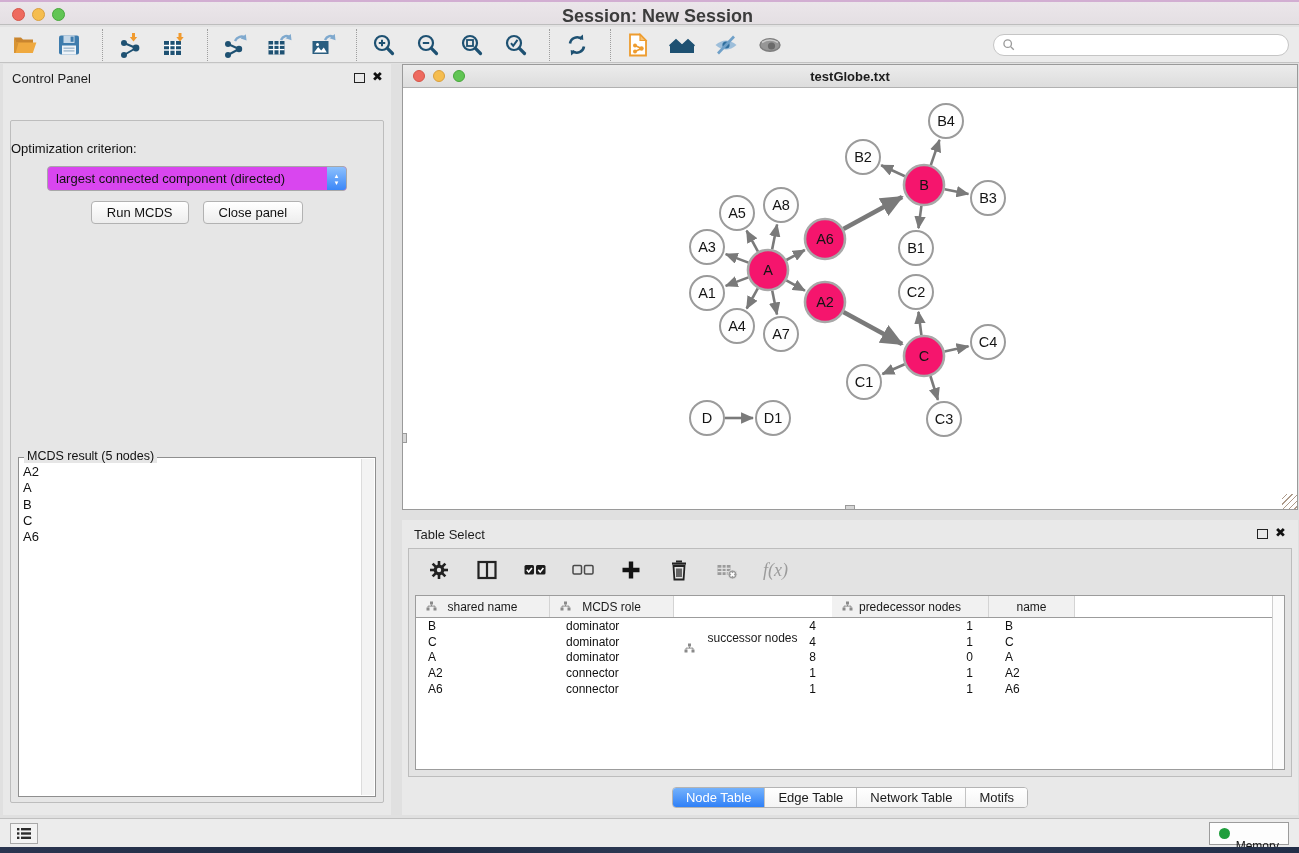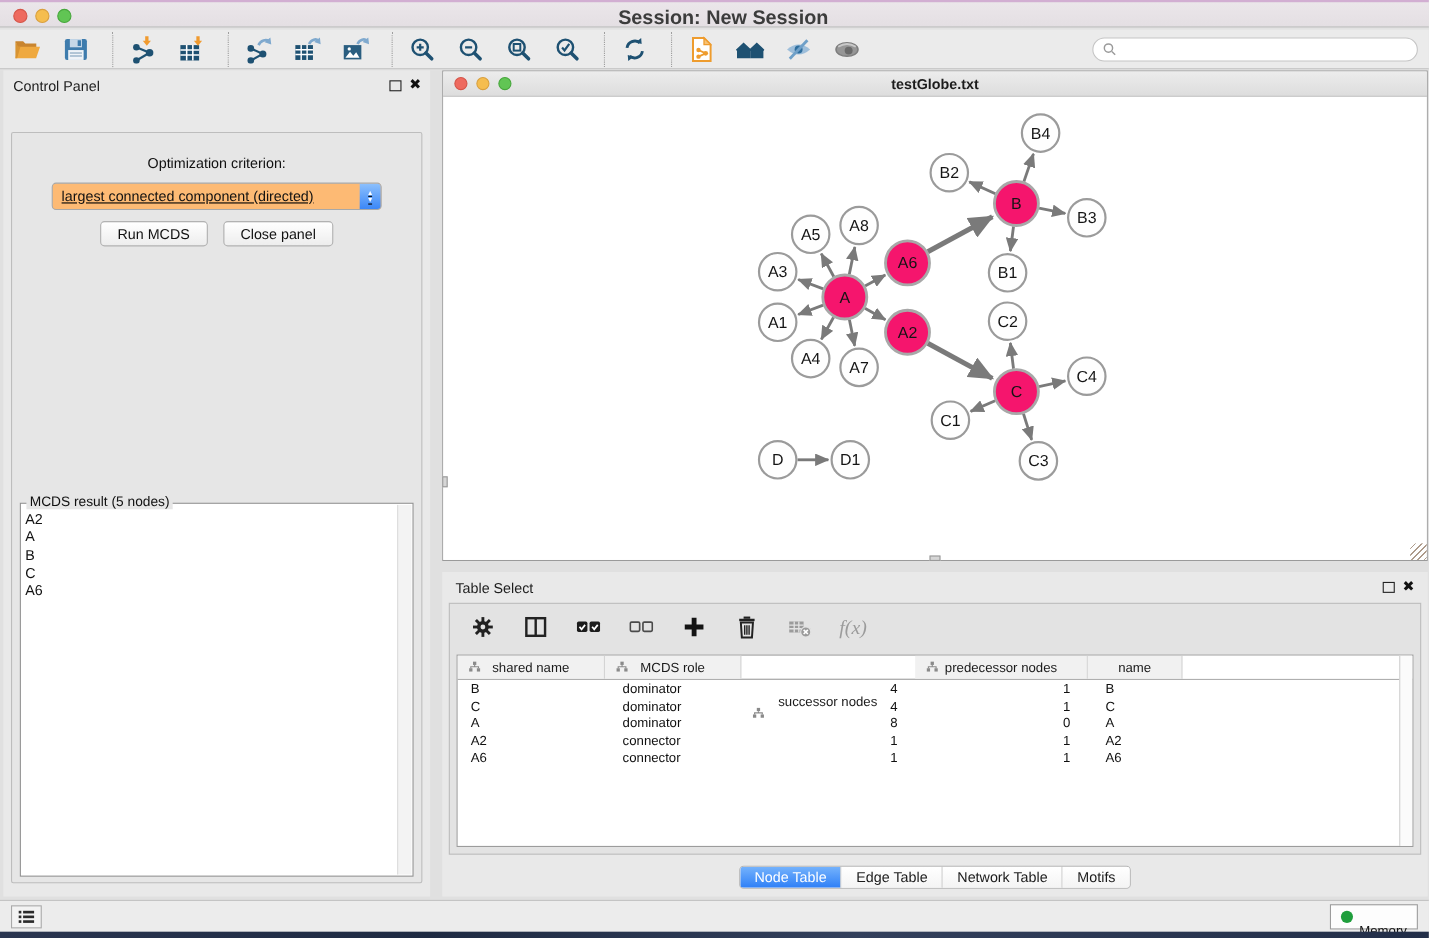--- a/index.html
+++ b/index.html
@@ -41,23 +41,23 @@
 
   .seg { display:flex; border:1px solid #b4b4b4; border-radius:4px; overflow:hidden; background:#fff; }
   .seg-item { padding:2px 13px; font-size:13px; color:#1a1a1a; border-right:1px solid #c3c3c3;
     background:linear-gradient(#ffffff,#f4f4f4); white-space:nowrap; }
   .seg-item:last-child { border-right:none; }
   .seg-item.active { background:linear-gradient(#74b2fc,#2f80f7); color:#fff; }
   .cp-tabs-row { position:absolute; top:31px; left:0; right:0; display:flex; justify-content:center; }
 
   .cp-box { position:absolute; left:7px; right:7px; top:56px; bottom:12px;
     border:1px solid #bdbdbd; border-radius:2px; background:#e6e6e6; }
-  .opt-label { margin-top:20px; text-align:center; font-size:13px; color:#111; }
+  .opt-label { margin-top:20px; font-size:13px; color:#111; }
   .selectbox { display:flex; align-items:center; height:25px; margin:10px 36px 0 36px;
-    border:1px solid #a8a8a8; border-radius:4px; background:#fdba74;text-decoration:underline; }
+    border:1px solid #a8a8a8; border-radius:4px; background:#d946ef; }
   .selectbox .val { flex:1; font-size:13px; color:#111; padding:0 8px; white-space:nowrap; overflow:hidden; }
   .stepper { width:19px; height:23px; border-radius:0 3px 3px 0;
     background:linear-gradient(#8cc0fd,#3b87f8); color:#fff; font-size:7px; line-height:7px;
     display:flex; flex-direction:column; align-items:center; justify-content:center; }
   .btnrow { display:flex; justify-content:center; gap:14px; margin-top:10px; }
   .btn { padding:3px 15px; font-size:13px; color:#111; border:1px solid #b2b2b2; border-radius:4px;
     background:linear-gradient(#ffffff,#ededed); }
 
   .mcds-box { position:absolute; left:7px; right:7px; top:336px; bottom:5px;
     border:1px solid #8f8f8f; background:#fff; }

